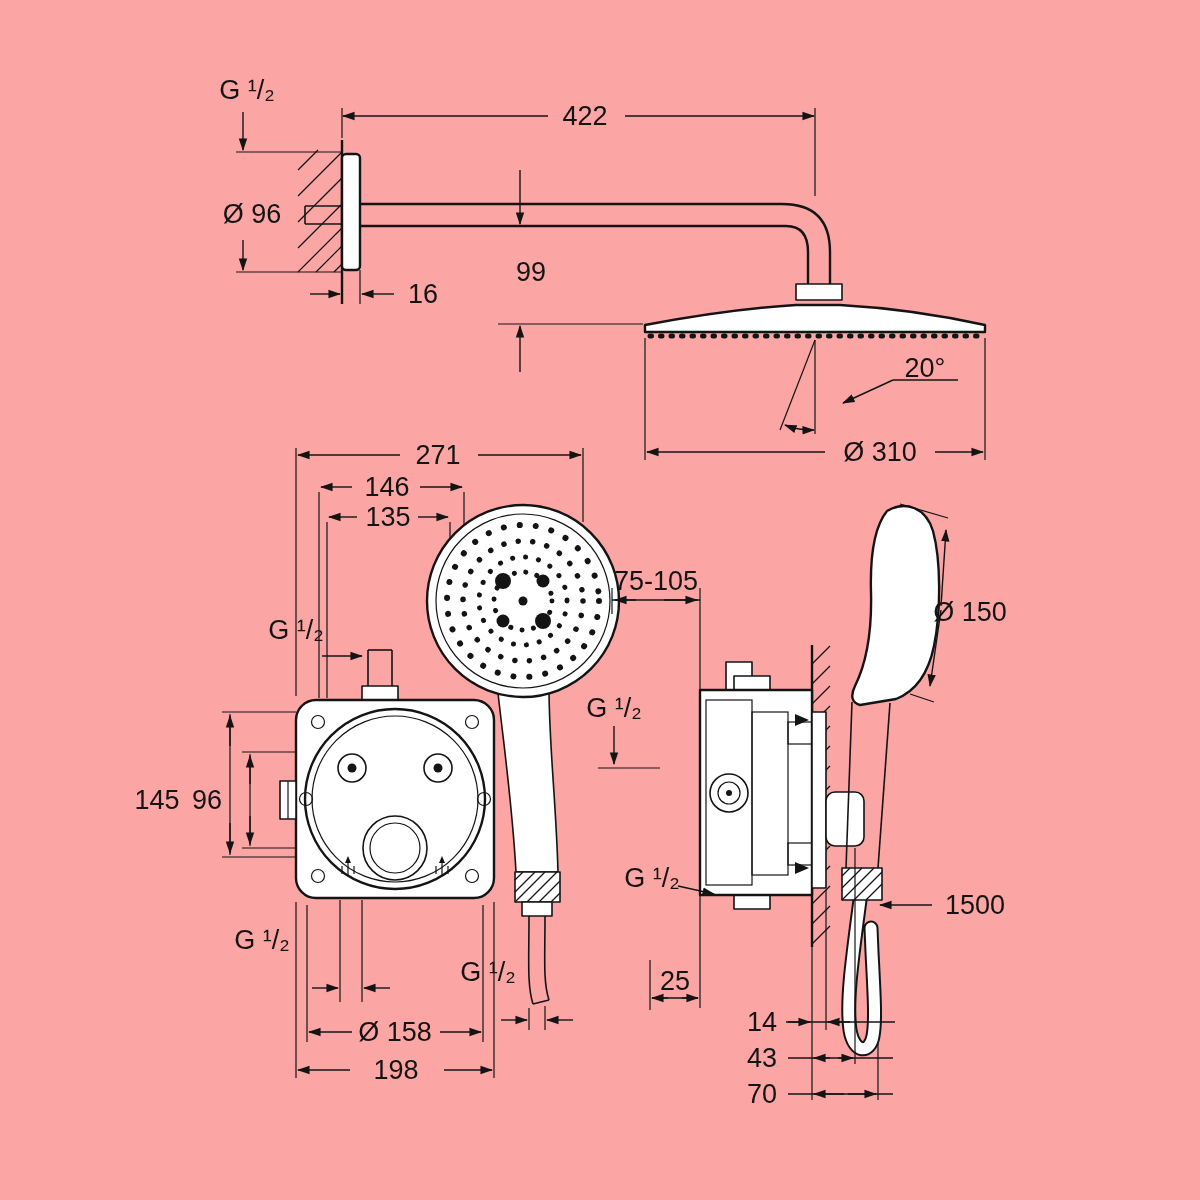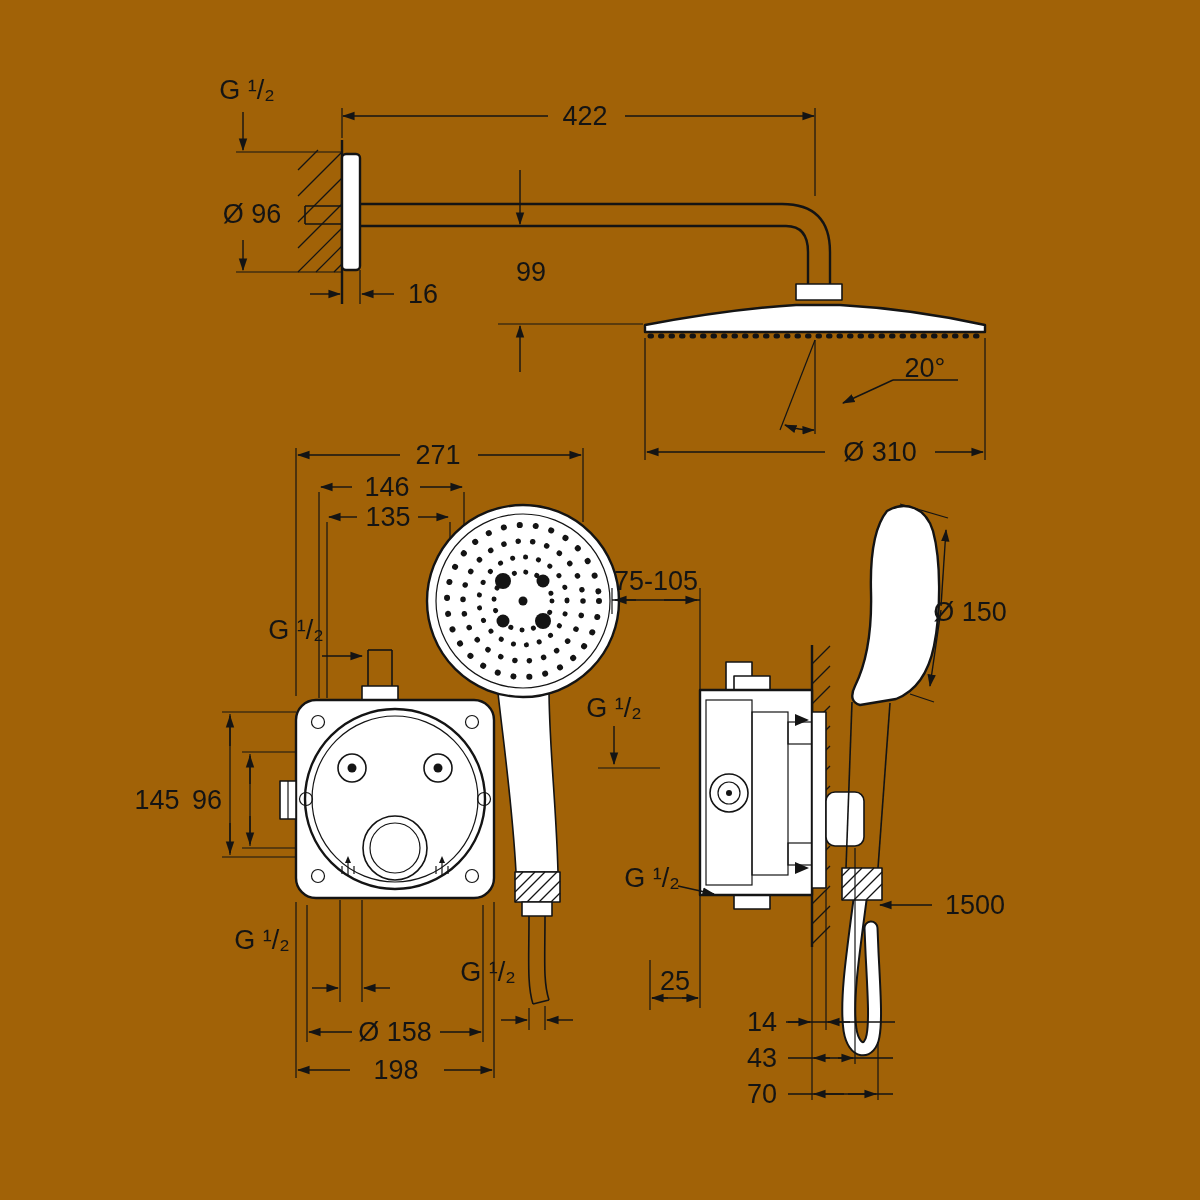--- a/index.html
+++ b/index.html
@@ -1,16 +1,16 @@
 <!DOCTYPE html>
 <html><head>
 <meta charset="utf-8">
 <style>
   html,body{margin:0;padding:0;background:#fff;}
-  .stage{position:relative;width:1200px;height:1200px;background:#a16207;overflow:hidden;}
+  .stage{position:relative;width:1200px;height:1200px;background:#fca5a5;overflow:hidden;}
   svg{position:absolute;left:0;top:0;}
   .ol{fill:none;stroke:#141414;stroke-width:2.4;stroke-linejoin:round;}
   .ol2{fill:none;stroke:#141414;stroke-width:1.6;stroke-linejoin:round;}
   .dl{fill:none;stroke:#141414;stroke-width:1.4;}
   .thin{fill:none;stroke:#141414;stroke-width:1.2;}
   .fw{fill:#fff;}
   .dot{fill:#141414;stroke:none;}
   .dots{fill:none;stroke:#141414;stroke-linecap:round;}
   text{font:27px "Liberation Sans","DejaVu Sans",sans-serif;fill:#141414;}
 </style>

